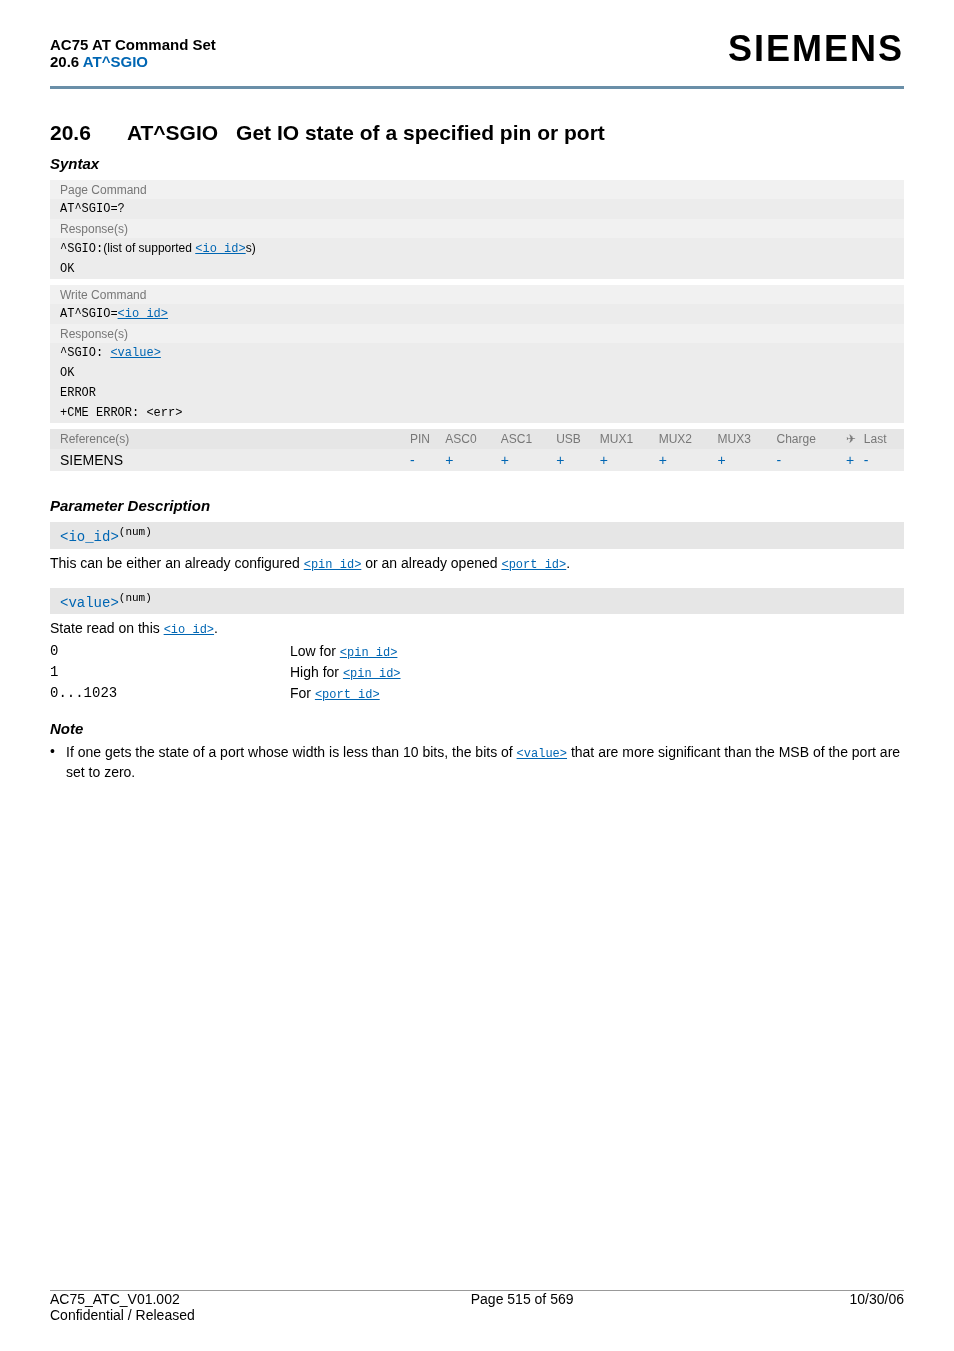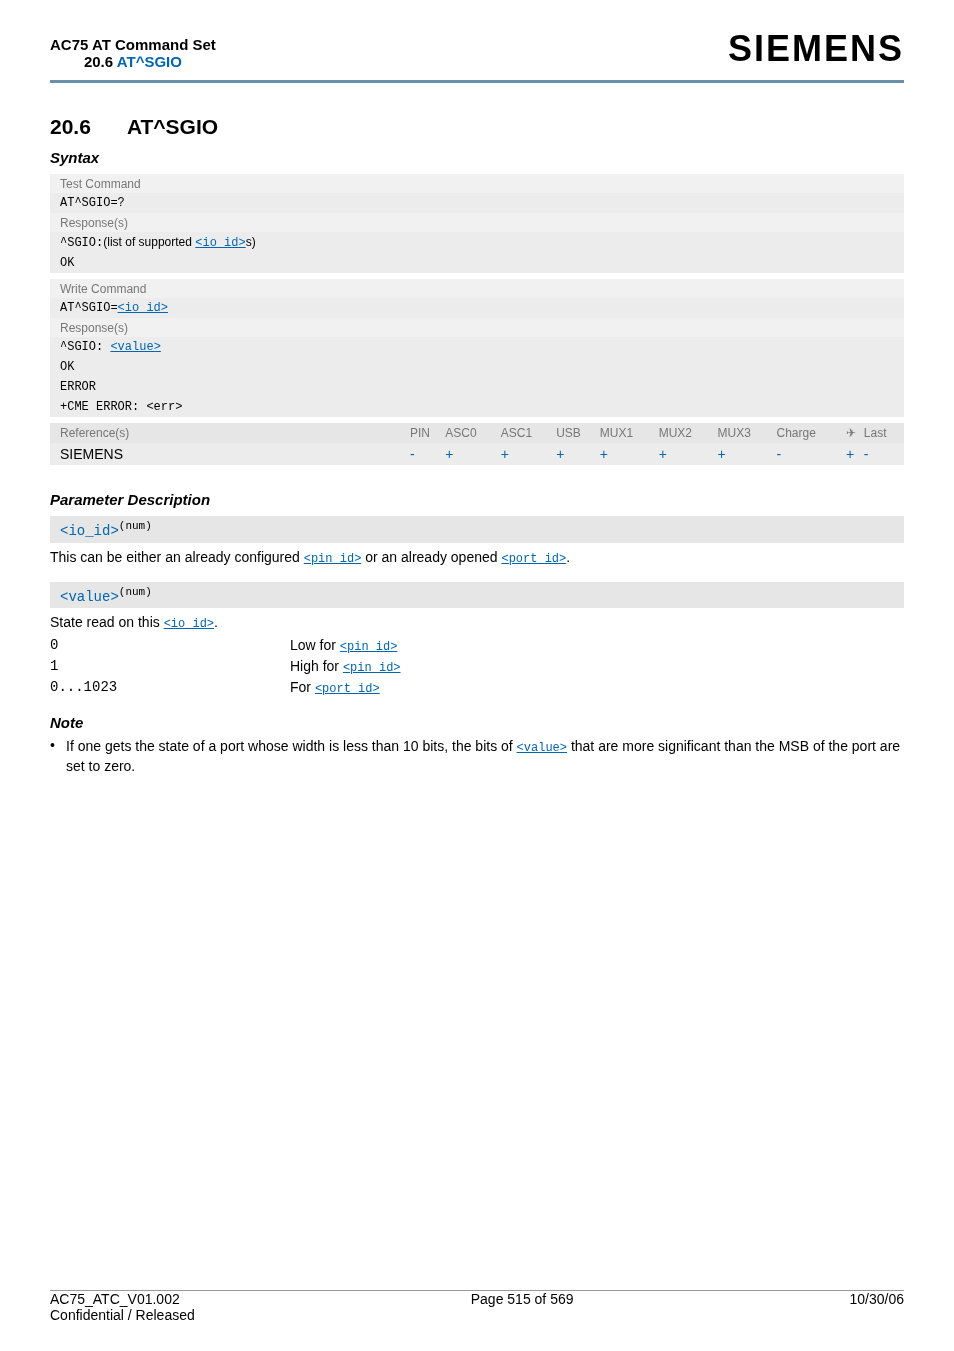--- a/index.html
+++ b/index.html
@@ -11,23 +11,22 @@
     background: #fff;
     color: #000;
     position: relative;
     padding: 28px 50px 0 50px;
   }
   .hdr {
     display: flex;
     justify-content: space-between;
     align-items: flex-end;
     border-bottom: 3px solid #6a8fa8;
-    padding-bottom: 10px;
+    padding-bottom: 16px;
     margin-bottom: 32px;
-    text-align: center;
   }
   .hdr-left { font-size: 15px; }
   .hdr-model { font-weight: bold; }
   .hdr-sub { font-weight: bold; }
   .hdr-link { color: #0066b3; text-decoration: none; }
   .hdr-logo {
     font-family: Arial, Helvetica, sans-serif;
     font-weight: 900;
     font-size: 36px;
     letter-spacing: 2px;
@@ -131,25 +130,26 @@
     <div class="hdr-sub">
       <span>20.6 </span><a href="#" class="hdr-link">AT^SGIO</a>
     </div>
   </div>
   <div class="hdr-logo">SIEMENS</div>
 </div>
 
 <div class="sec-head">
   <span class="sec-num">20.6</span>
   <span class="sec-cmd">AT^SGIO</span>
+  <span class="sec-title">Get IO state of a specified pin or port</span>
 </div>
 
 <div class="sub-h">Syntax</div>
 
-<div class="bar-row">Test Command</div>
+<div class="bar-row">Page Command</div>
 <div class="cmd-line mono">
   <span>AT^SGIO</span><span>=?</span>
 </div>
 <div class="bar-row">Response(s)</div>
 <div class="cmd-line mono">
   <span>^SGIO:</span><span style="font-family:Arial">(list of supported </span><a href="#" class="blue">&lt;io_id&gt;</a><span style="font-family:Arial">s)</span>
 </div>
 <div class="cmd-line mono">OK</div>
 
 <div class="gap"></div>

